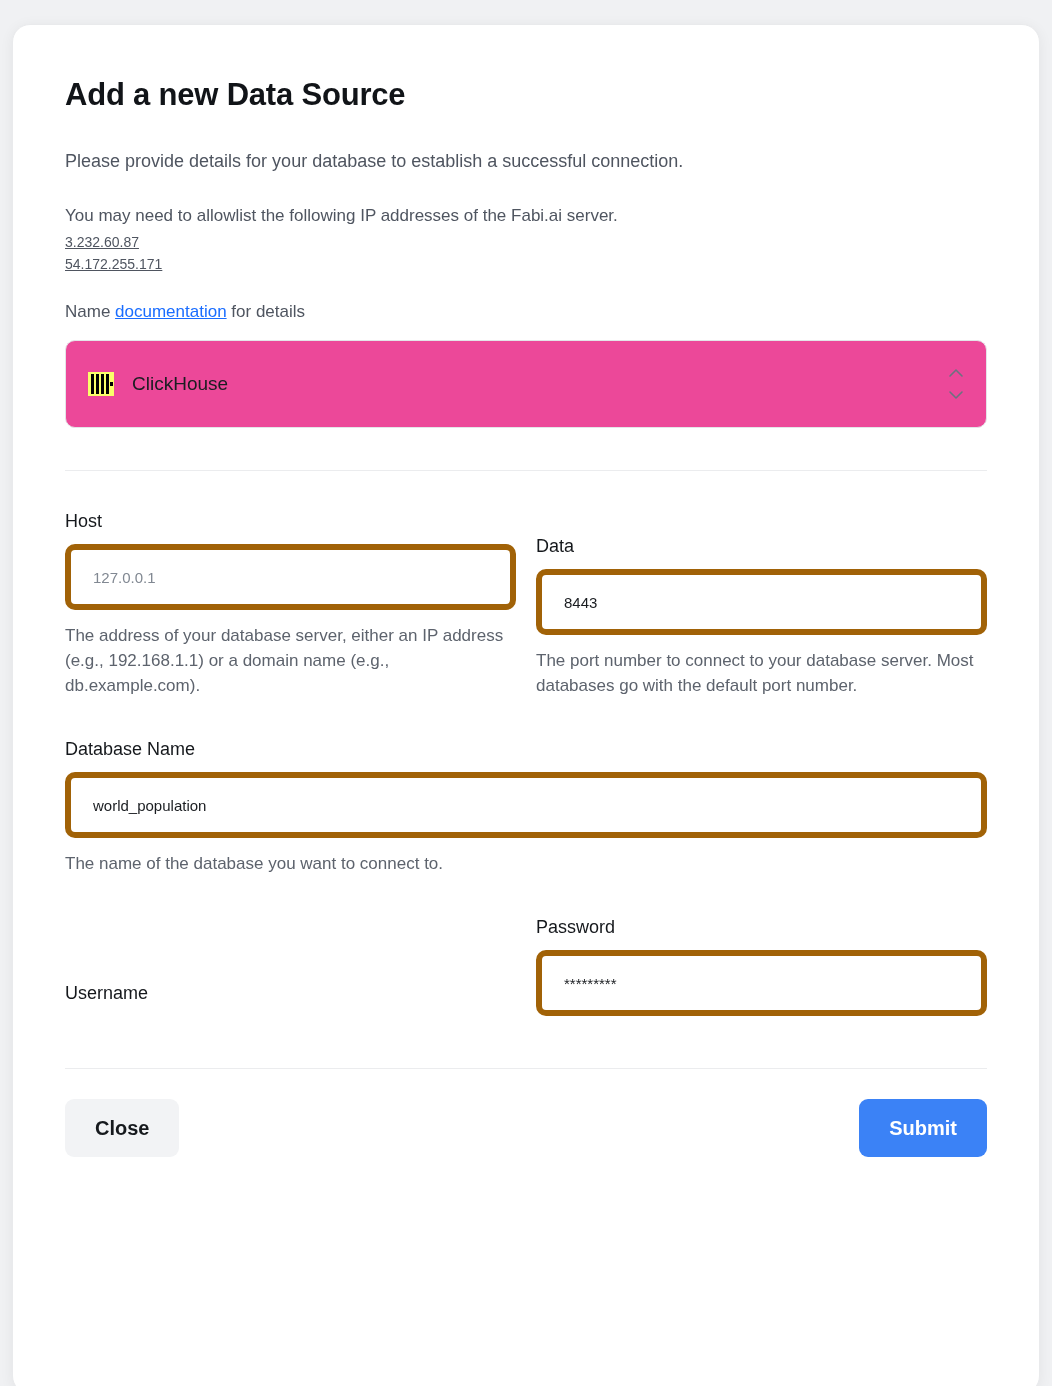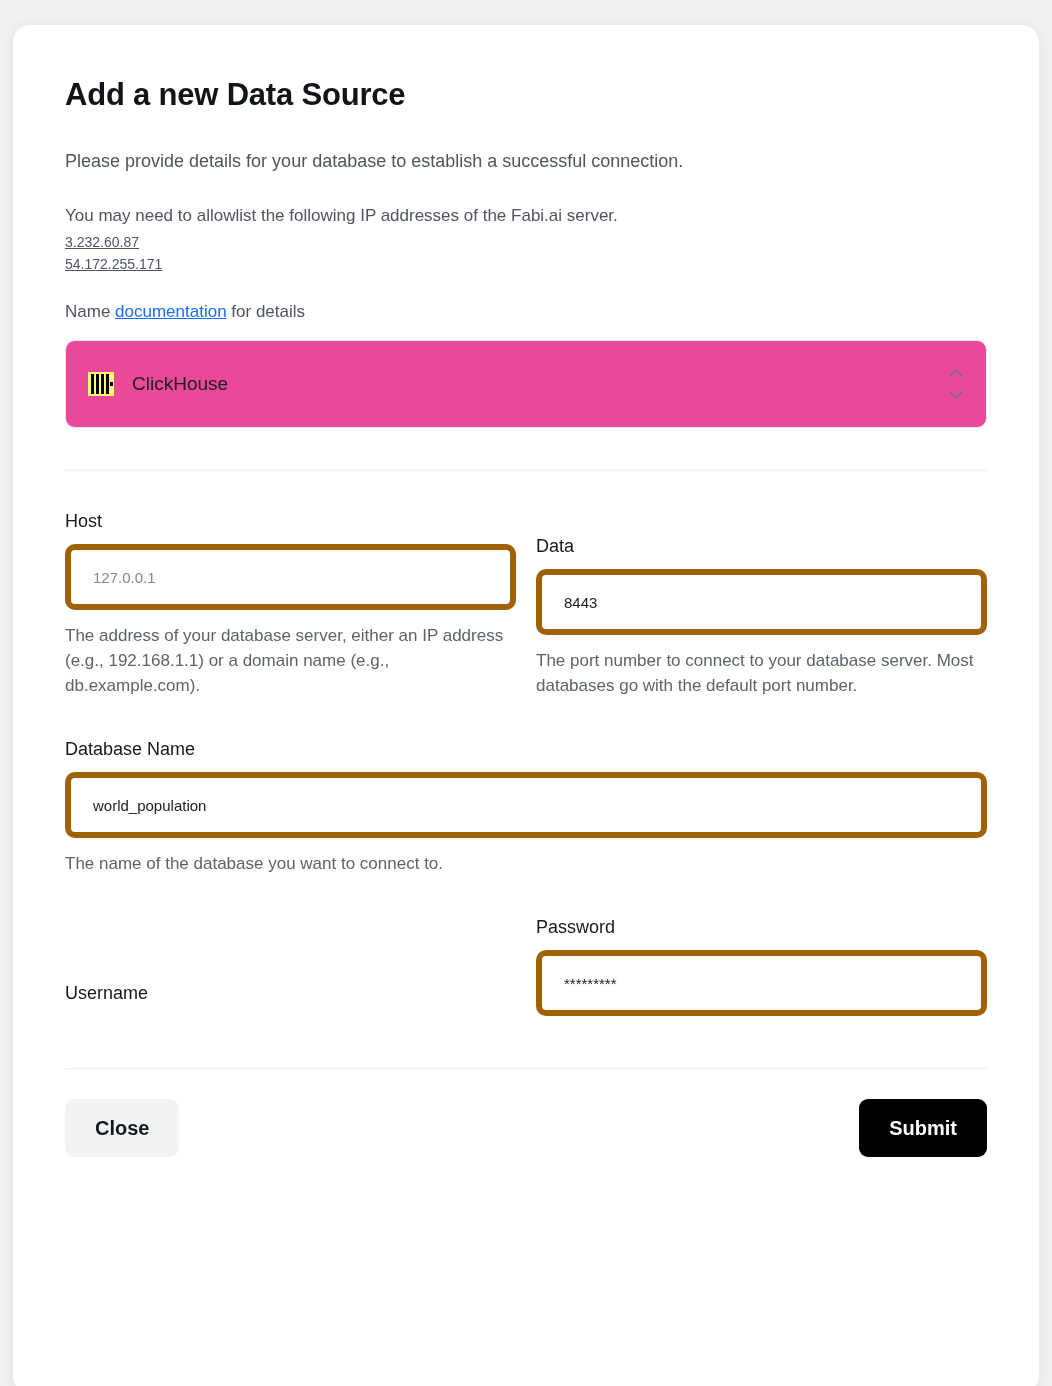--- a/index.html
+++ b/index.html
@@ -167,21 +167,21 @@
     font-weight: bold;
     cursor: pointer;
     height: 58px;
     padding: 0 30px;
   }
   .btn-close {
     background: #f2f3f5;
     color: #16191d;
   }
   .btn-submit {
-    background: #000000;
+    background: #3b82f6;
     color: #ffffff;
   }
 </style>
 </head>
 <body>
 
 <div class="modal">
   <div class="inner">
     <h1 class="title">Add a new Data Source</h1>
 

